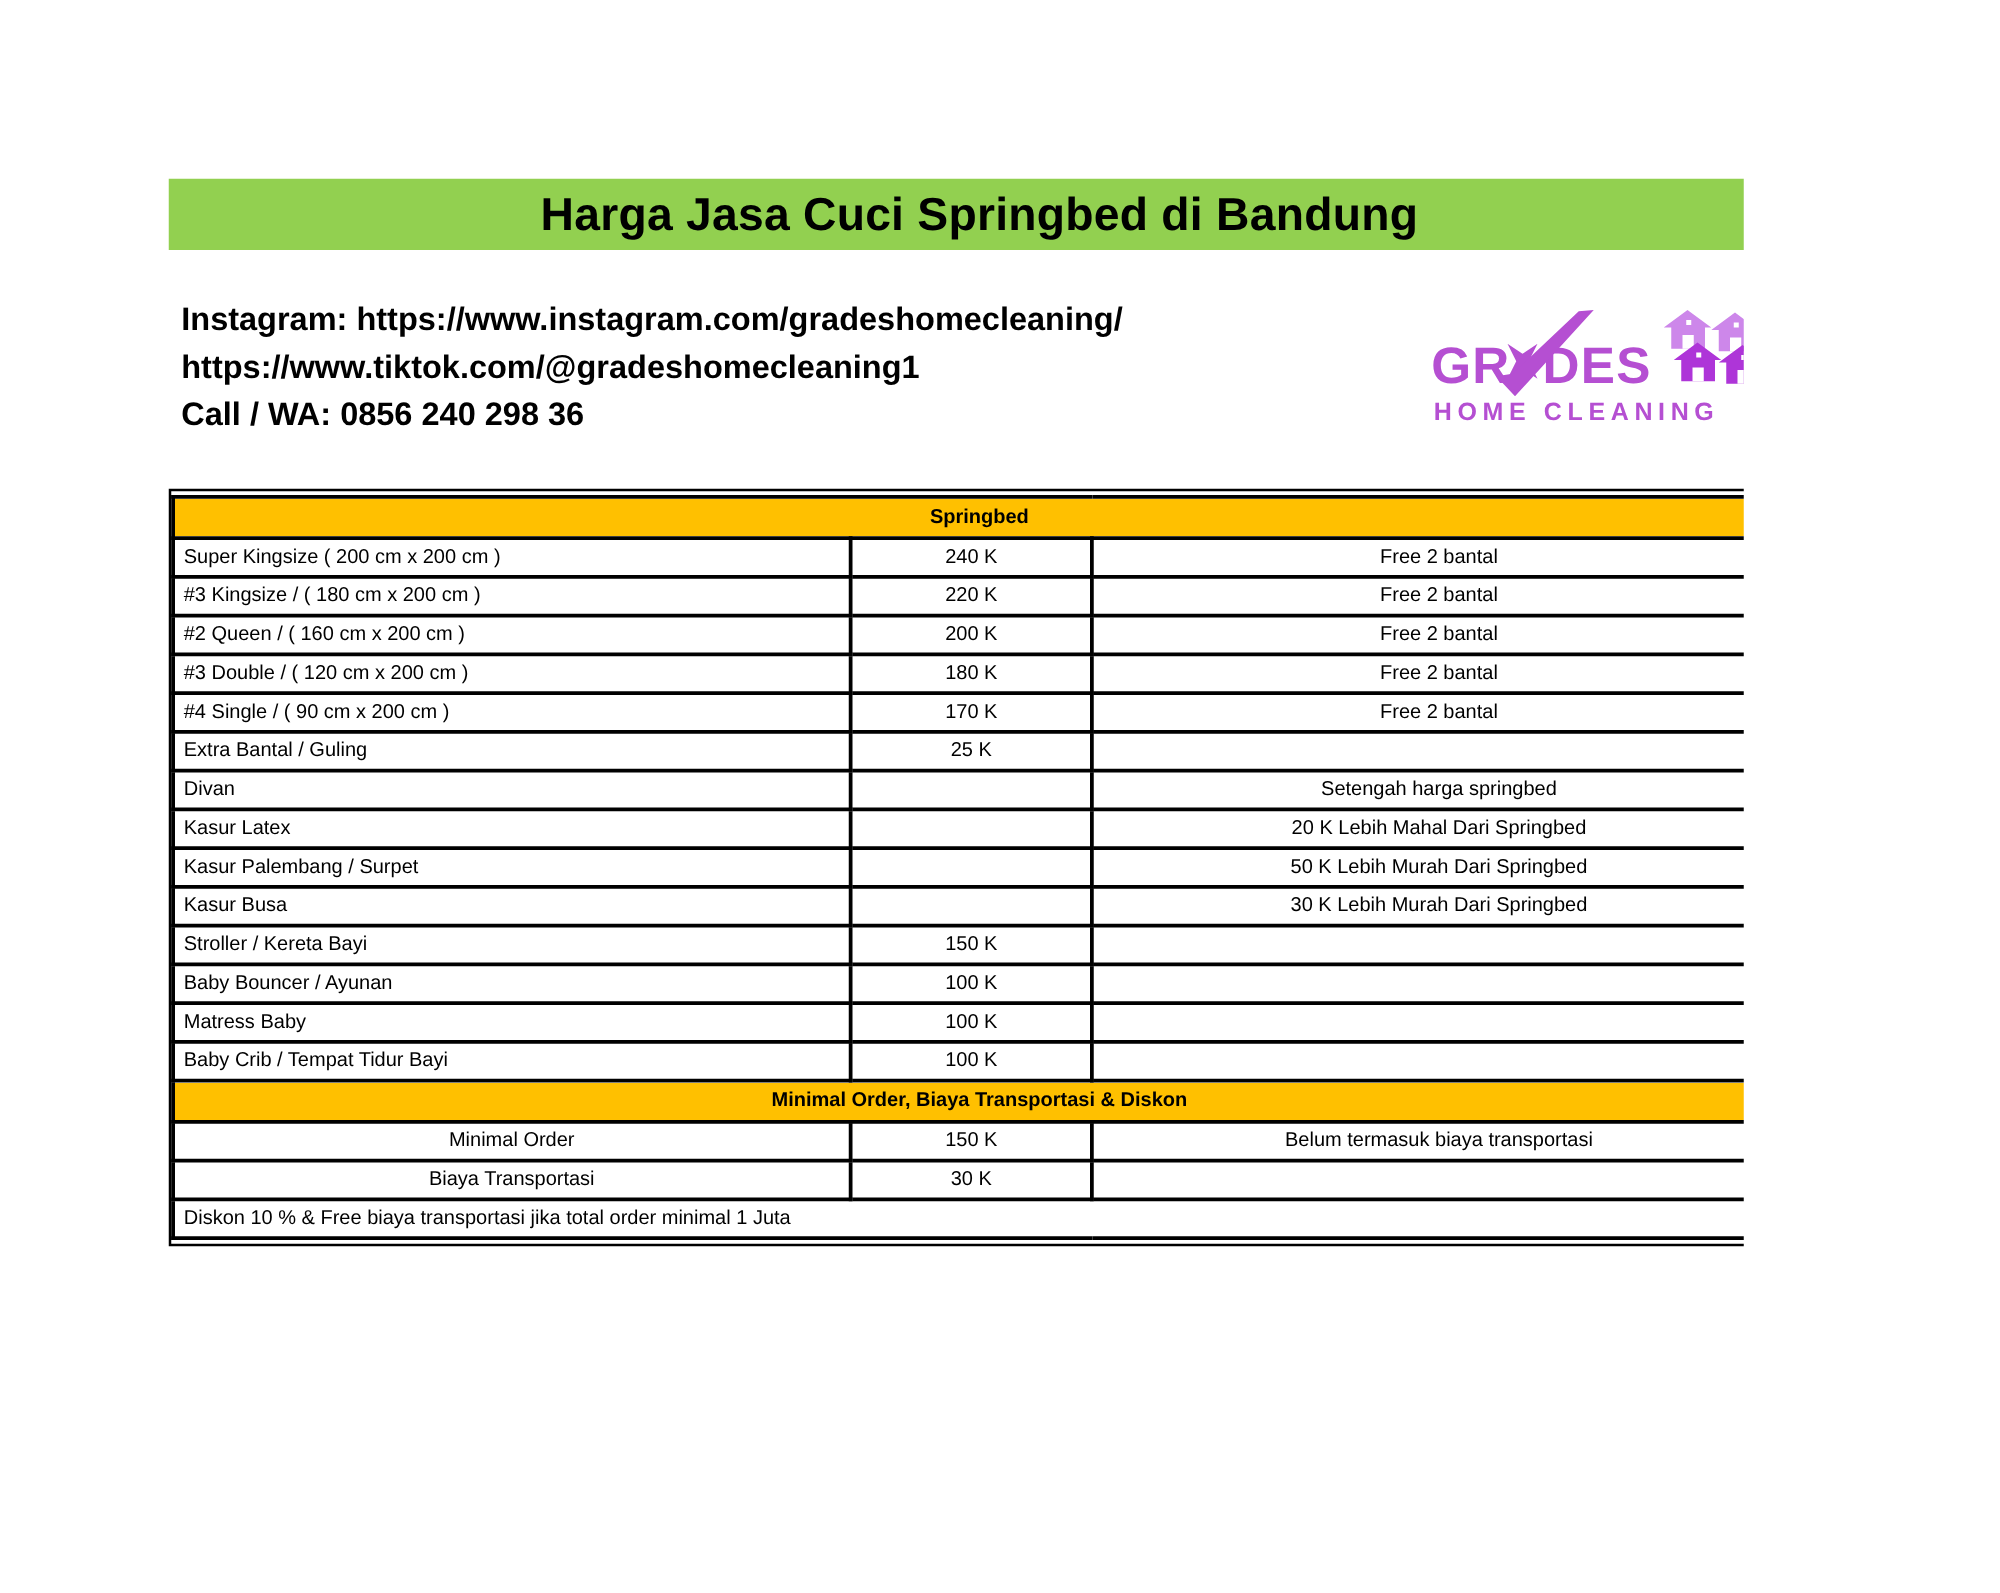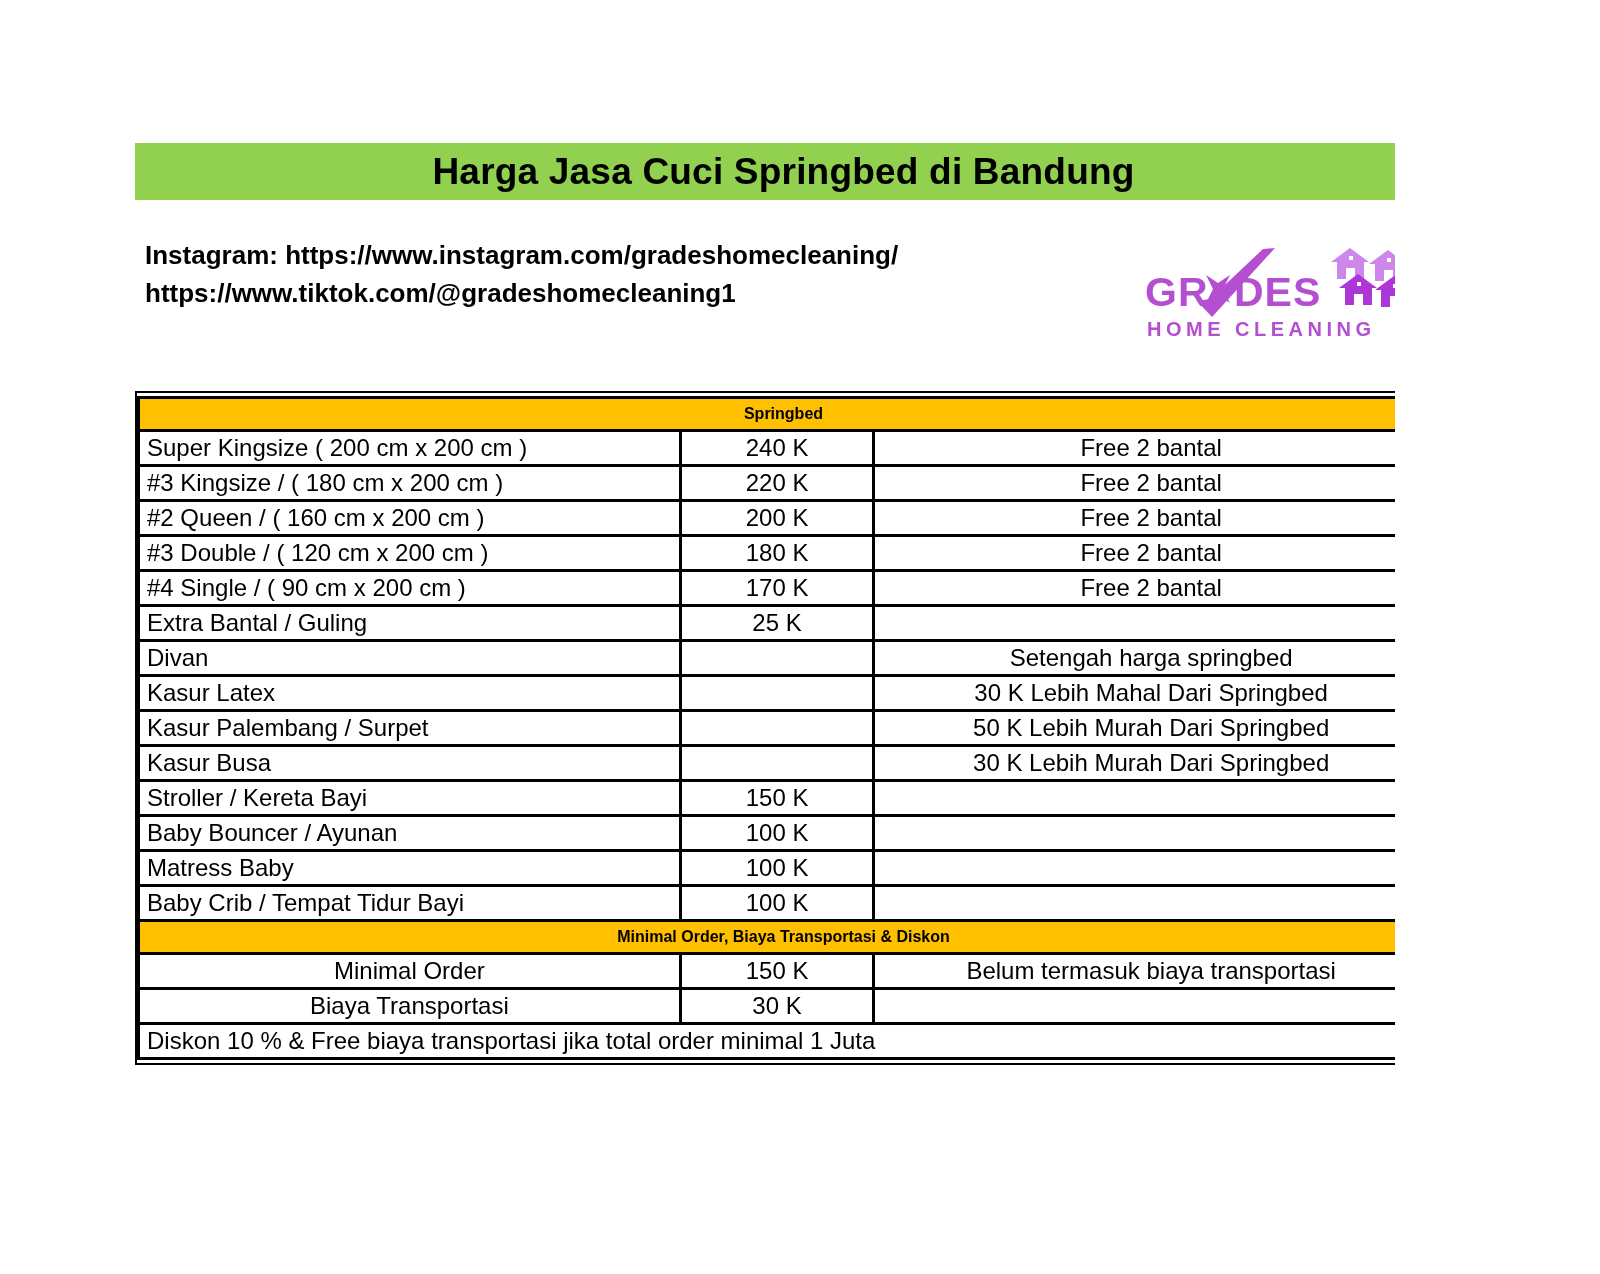--- a/index.html
+++ b/index.html
@@ -55,21 +55,21 @@
     background: #fff;
   }
   table.price-table {
     width: 100%;
     border-collapse: collapse;
     border: 3px solid #000;
     table-layout: fixed;
   }
   .price-table td {
     border: 3px solid #000;
-    font-size: 24px;
+    font-size: 16px;
     padding: 2px 7px;
     height: 31px;
     white-space: nowrap;
     overflow: hidden;
   }
   .price-table tr.sec-header td {
     background: #ffc000;
     font-weight: 700;
     font-size: 16px;
     text-align: center;
@@ -85,20 +85,21 @@
 
 <div class="page">
 
   <div class="banner">
     <div class="banner-title">Harga Jasa Cuci Springbed di Bandung</div>
   </div>
 
   <div class="contact">
     <div>Instagram: https://www.instagram.com/gradeshomecleaning/</div>
     <div>https://www.tiktok.com/@gradeshomecleaning1</div>
+    <div>Call / WA: 0856 240 298 36</div>
   </div>
 
   <div class="logo">
     <svg viewBox="0 0 268 96" width="268" height="96">
       <defs>
         <g id="house">
           <path d="M17 0 L36 14 L31 14 L31 31 L4 31 L4 14 L-2 14 Z"></path>
           <rect x="13" y="20" width="9" height="11" fill="#ffffff"></rect>
           <rect x="16" y="8" width="4" height="4" fill="#ffffff"></rect>
         </g>
@@ -176,21 +177,21 @@
 
           <tr>
             <td class="c1">Divan</td>
             <td class="c2"></td>
             <td class="c3">Setengah harga springbed</td>
           </tr>
 
           <tr>
             <td class="c1">Kasur Latex</td>
             <td class="c2"></td>
-            <td class="c3">30 K Lebih Mahal Dari Springbed</td>
+            <td class="c3">20 K Lebih Mahal Dari Springbed</td>
           </tr>
 
           <tr>
             <td class="c1">Kasur Palembang / Surpet</td>
             <td class="c2"></td>
             <td class="c3">50 K Lebih Murah Dari Springbed</td>
           </tr>
 
           <tr>
             <td class="c1">Kasur Busa</td>

